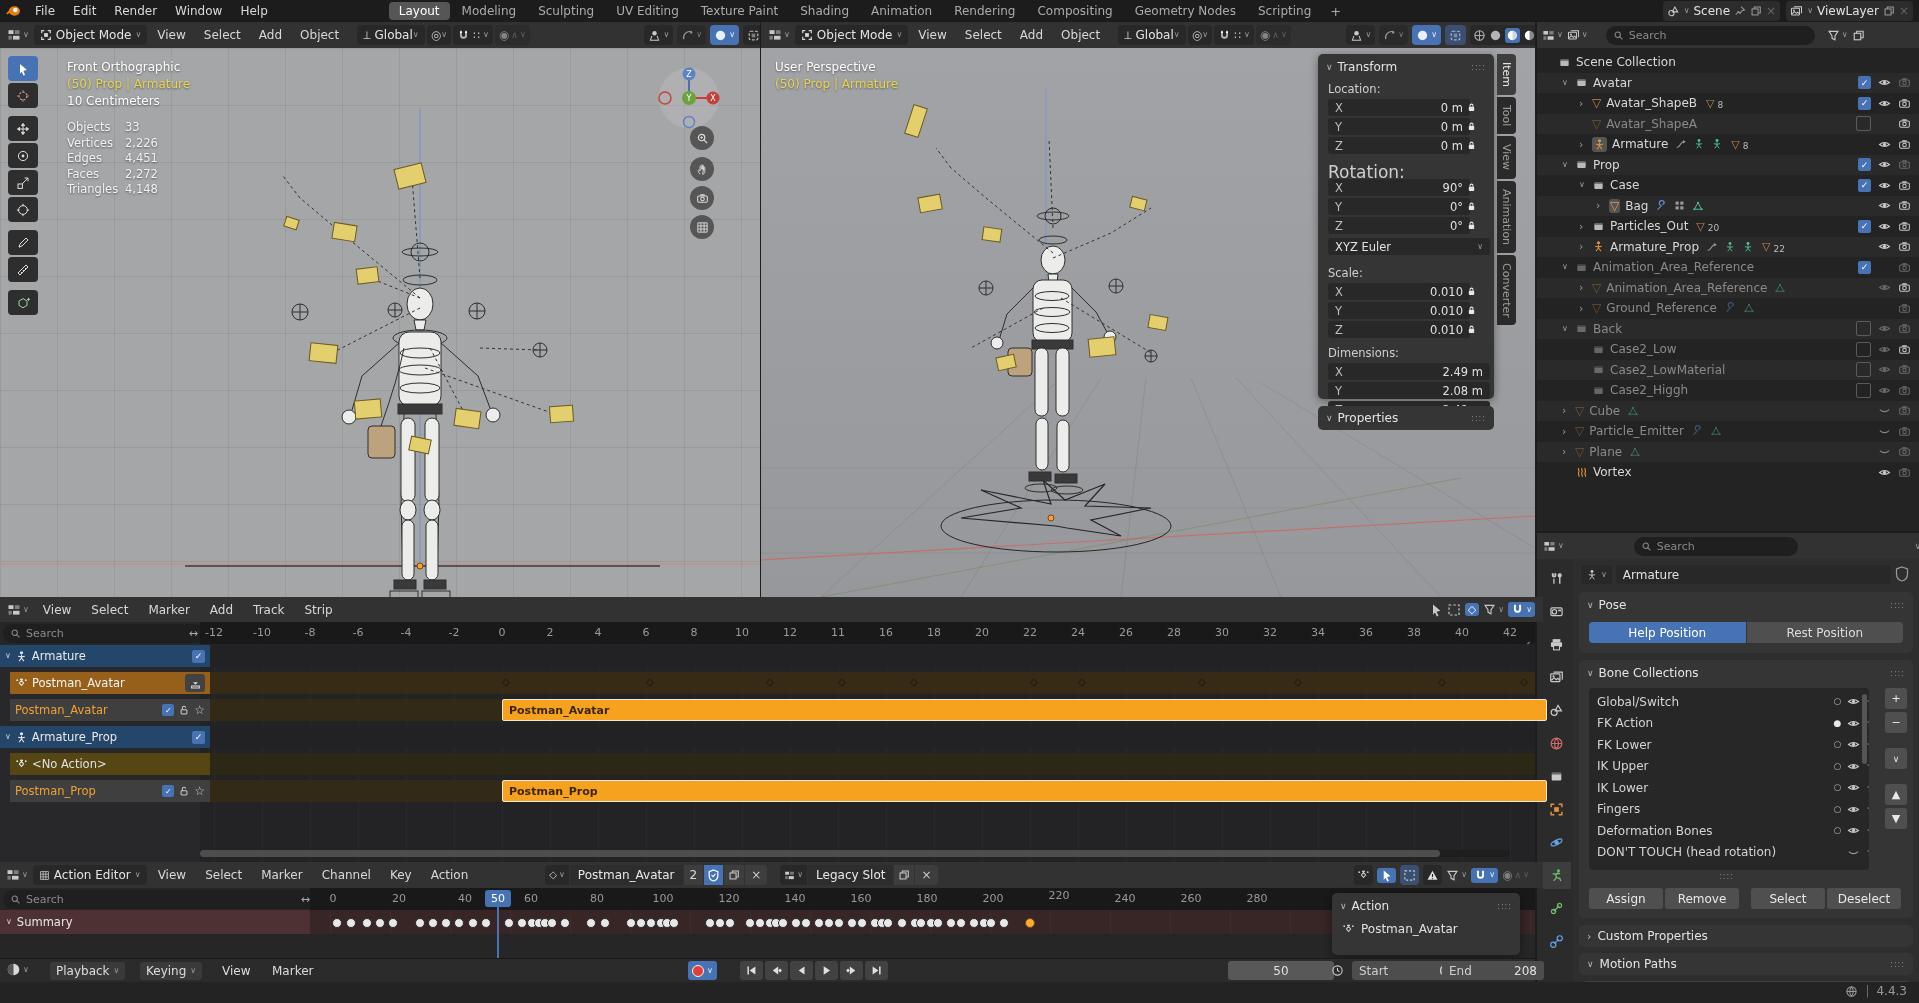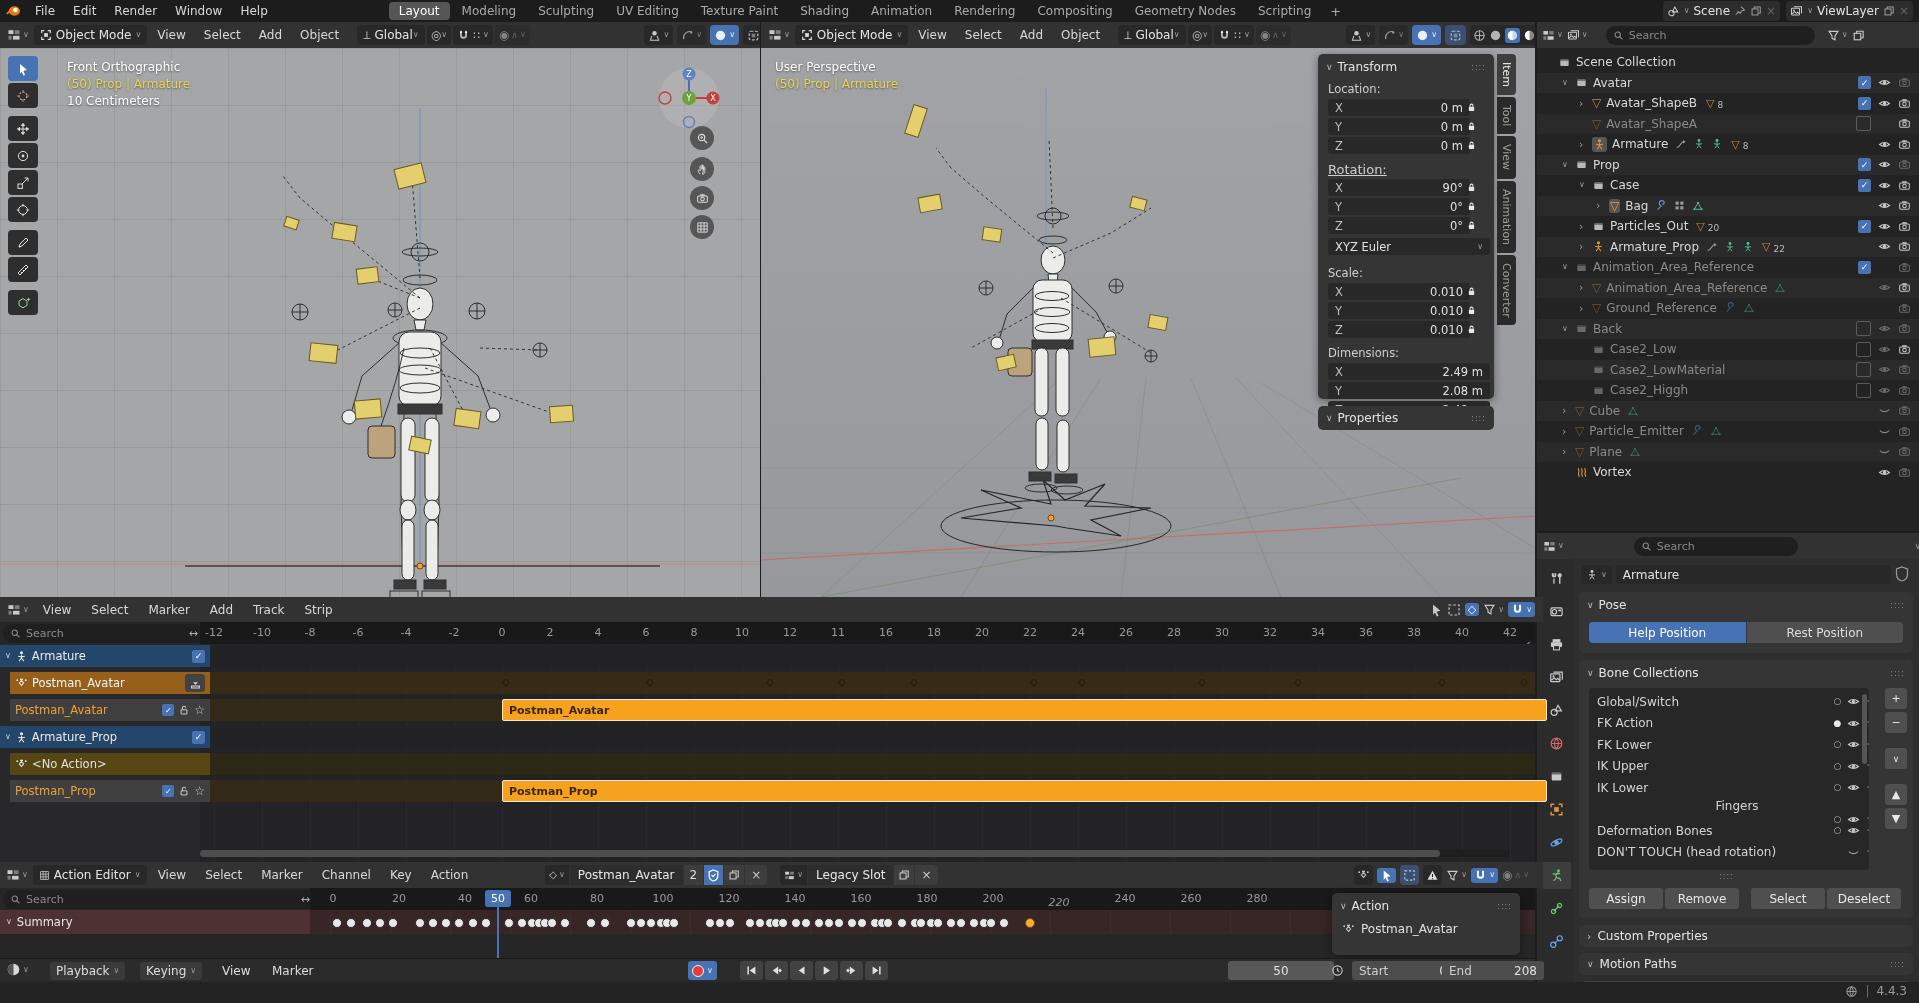--- a/index.html
+++ b/index.html
@@ -323,20 +323,42 @@
           <svg width="14" height="14" viewBox="0 0 14 14">
             <path d="M3 5l4-2.4L11 5v4.4L7 11.8 3 9.4z" fill="none" stroke="#9fd39f"></path>
             <path d="M11 3.4h3M12.5 1.9v3" stroke="#9fd39f"></path>
           </svg>
         </div>
       </div>
       <div style="position: absolute; left: 67px; top: 38px; z-index: 10; text-shadow: rgba(60, 60, 60, 0.7) 0px 1px 2px;">
         <div style="color: rgb(255, 255, 255); font-size: 12px;">Front Orthographic</div>
         <div style="color: rgb(232, 212, 77); font-size: 12px; margin-top: 3px;">(50) Prop | Armature</div>
         <div style="color: rgb(255, 255, 255); font-size: 12px; margin-top: 3px;">10 Centimeters</div>
+        <div style="margin-top: 12px;">
+          <div class="row" style="gap: 0px; margin-top: 1.5px;">
+            <div style="width: 58px; color: rgb(242, 242, 242); font-size: 11.5px;">Objects</div>
+            <div style="color: rgb(242, 242, 242); font-size: 11.5px;">33</div>
+          </div>
+          <div class="row" style="gap: 0px; margin-top: 1.5px;">
+            <div style="width: 58px; color: rgb(242, 242, 242); font-size: 11.5px;">Vertices</div>
+            <div style="color: rgb(242, 242, 242); font-size: 11.5px;">2,226</div>
+          </div>
+          <div class="row" style="gap: 0px; margin-top: 1.5px;">
+            <div style="width: 58px; color: rgb(242, 242, 242); font-size: 11.5px;">Edges</div>
+            <div style="color: rgb(242, 242, 242); font-size: 11.5px;">4,451</div>
+          </div>
+          <div class="row" style="gap: 0px; margin-top: 1.5px;">
+            <div style="width: 58px; color: rgb(242, 242, 242); font-size: 11.5px;">Faces</div>
+            <div style="color: rgb(242, 242, 242); font-size: 11.5px;">2,272</div>
+          </div>
+          <div class="row" style="gap: 0px; margin-top: 1.5px;">
+            <div style="width: 58px; color: rgb(242, 242, 242); font-size: 11.5px;">Triangles</div>
+            <div style="color: rgb(242, 242, 242); font-size: 11.5px;">4,148</div>
+          </div>
+        </div>
       </div>
       <div style="position: absolute; left: 655px; top: 40px; width: 70px; height: 70px; z-index: 15;"><svg width="70" height="70" viewBox="0 0 70 70">
           <circle cx="34" cy="36" r="30" fill="rgba(255,255,255,0.12)"></circle>
           <line x1="34" y1="36" x2="34" y2="12" stroke="#4a6fae" stroke-width="2"></line>
           <line x1="34" y1="36" x2="58" y2="36" stroke="#c4403a" stroke-width="2"></line>
           <circle cx="34" cy="12" r="6.5" fill="#5a82c4"></circle>
           <text x="34" y="15" font-size="8" fill="#fff" text-anchor="middle">Z</text>
           <circle cx="58" cy="36" r="6.5" fill="#c4403a"></circle>
           <text x="58" y="39" font-size="8" fill="#fff" text-anchor="middle">X</text>
           <circle cx="34" cy="36" r="7" fill="#6da33c"></circle>
@@ -592,21 +614,21 @@
           <div class="field" style="position: absolute; left: 10px; top: 83px; width: 128px; height: 17px; font-size: 11.5px;">
             <div style="color: rgb(189, 189, 189);">Z</div>
             <div style="margin-left: auto;">0 m</div>
           </div>
           <span class="ic" style="position: absolute; left: 148px; top: 86px;">
             <svg width="11" height="11" viewBox="0 0 14 14">
               <rect x="3.6" y="6.2" width="6.8" height="5.4" rx="1" fill="#e8e8e8"></rect>
               <path d="M5.1 6.2V4.6a1.9 1.9 0 0 1 3.8 0v1.6" fill="none" stroke="#e8e8e8" stroke-width="1.3"></path>
             </svg>
           </span>
-          <div style="position: absolute; left: 10px; top: 108px; color: rgb(207, 207, 207); font-size: 13px; text-decoration: underline;">Rotation:</div>
+          <div style="position: absolute; left: 10px; top: 108px; color: rgb(207, 207, 207); font-size: 17px;">Rotation:</div>
           <div class="field" style="position: absolute; left: 10px; top: 125px; width: 128px; height: 17px; font-size: 11.5px;">
             <div style="color: rgb(189, 189, 189);">X</div>
             <div style="margin-left: auto;">90°</div>
           </div>
           <span class="ic" style="position: absolute; left: 148px; top: 128px;">
             <svg width="11" height="11" viewBox="0 0 14 14">
               <rect x="3.6" y="6.2" width="6.8" height="5.4" rx="1" fill="#e8e8e8"></rect>
               <path d="M5.1 6.2V4.6a1.9 1.9 0 0 1 3.8 0v1.6" fill="none" stroke="#e8e8e8" stroke-width="1.3"></path>
             </svg>
           </span>
@@ -1644,21 +1666,21 @@
                 <div style="color: rgb(181, 181, 181); font-size: 9px; line-height: 1;">○</div>
                 <span class="ic">
                   <svg width="13" height="13" viewBox="0 0 14 14">
                     <path d="M1.6 7Q7 2.8 12.4 7 7 11.2 1.6 7Z" fill="none" stroke="#c9c9c9" stroke-width="1.1"></path>
                     <circle cx="7" cy="7" r="1.8" fill="#c9c9c9"></circle>
                   </svg>
                 </span>
                 <div style="color: rgb(181, 181, 181); font-size: 12px; line-height: 1;">☆</div>
               </div>
             </div>
-            <div class="bonerow" style="left: 0px; top: 110.5px; width: 280px; padding: 0px 8px; flex-direction: column;">
+            <div class="bonerow" style="left: 0px; top: 110.5px; width: 280px; padding: 0px 8px;">
               <div style="font-size: 12px; white-space: nowrap;">Fingers</div>
               <div class="row" style="margin-left: auto; gap: 6px;">
                 <div style="color: rgb(181, 181, 181); font-size: 9px; line-height: 1;">○</div>
                 <span class="ic">
                   <svg width="13" height="13" viewBox="0 0 14 14">
                     <path d="M1.6 7Q7 2.8 12.4 7 7 11.2 1.6 7Z" fill="none" stroke="#c9c9c9" stroke-width="1.1"></path>
                     <circle cx="7" cy="7" r="1.8" fill="#c9c9c9"></circle>
                   </svg>
                 </span>
                 <div style="color: rgb(181, 181, 181); font-size: 12px; line-height: 1;">☆</div>
@@ -2099,21 +2121,21 @@
           <div class="rlabel" style="left: 89px; top: 4px;">20</div>
           <div class="rlabel" style="left: 155px; top: 4px;">40</div>
           <div class="rlabel" style="left: 221px; top: 4px;">60</div>
           <div class="rlabel" style="left: 287px; top: 4px;">80</div>
           <div class="rlabel" style="left: 353px; top: 4px;">100</div>
           <div class="rlabel" style="left: 419px; top: 4px;">120</div>
           <div class="rlabel" style="left: 485px; top: 4px;">140</div>
           <div class="rlabel" style="left: 551px; top: 4px;">160</div>
           <div class="rlabel" style="left: 617px; top: 4px;">180</div>
           <div class="rlabel" style="left: 683px; top: 4px;">200</div>
-          <div class="rlabel" style="left: 749px; top: 8px; font-style: italic;">220</div>
+          <div class="rlabel" style="left: 749px; top: 1px;">220</div>
           <div class="rlabel" style="left: 815px; top: 4px;">240</div>
           <div class="rlabel" style="left: 881px; top: 4px;">260</div>
           <div class="rlabel" style="left: 947px; top: 4px;">280</div>
           <div style="position: absolute; left: 175px; top: 2px; width: 26px; height: 17px; background: rgb(71, 114, 179); border-radius: 3px; color: rgb(255, 255, 255); display: flex; align-items: center; justify-content: center; font-size: 11px;">50</div>
         </div>
       </div>
       <div style="position: absolute; left: 0px; top: 48px; width: 1535px; height: 24px;">
         <div class="row" style="position: absolute; left: 0px; top: 0px; width: 310px; height: 24px; background: rgb(78, 49, 51); padding: 0px 6px; gap: 5px;">
           <div style="color: rgb(204, 204, 204); font-size: 8px; line-height: 1;">∨</div>
           <div style="color: rgb(232, 232, 232); font-size: 11.5px;">Summary</div>

